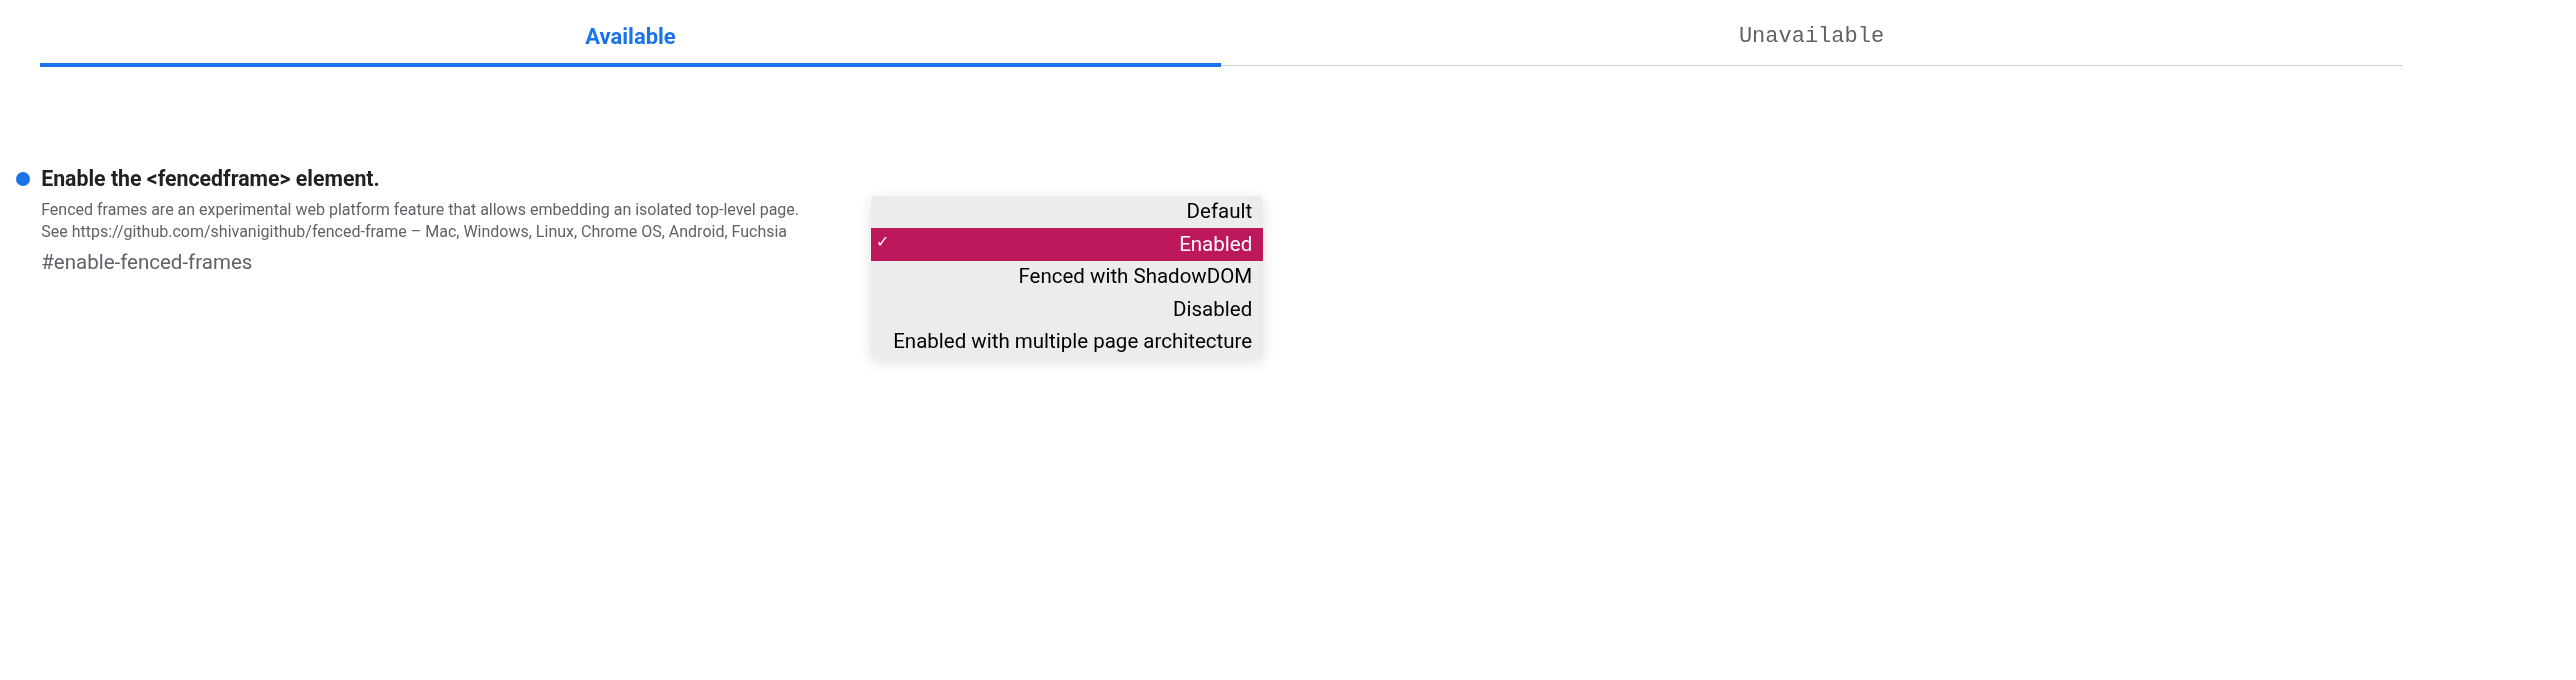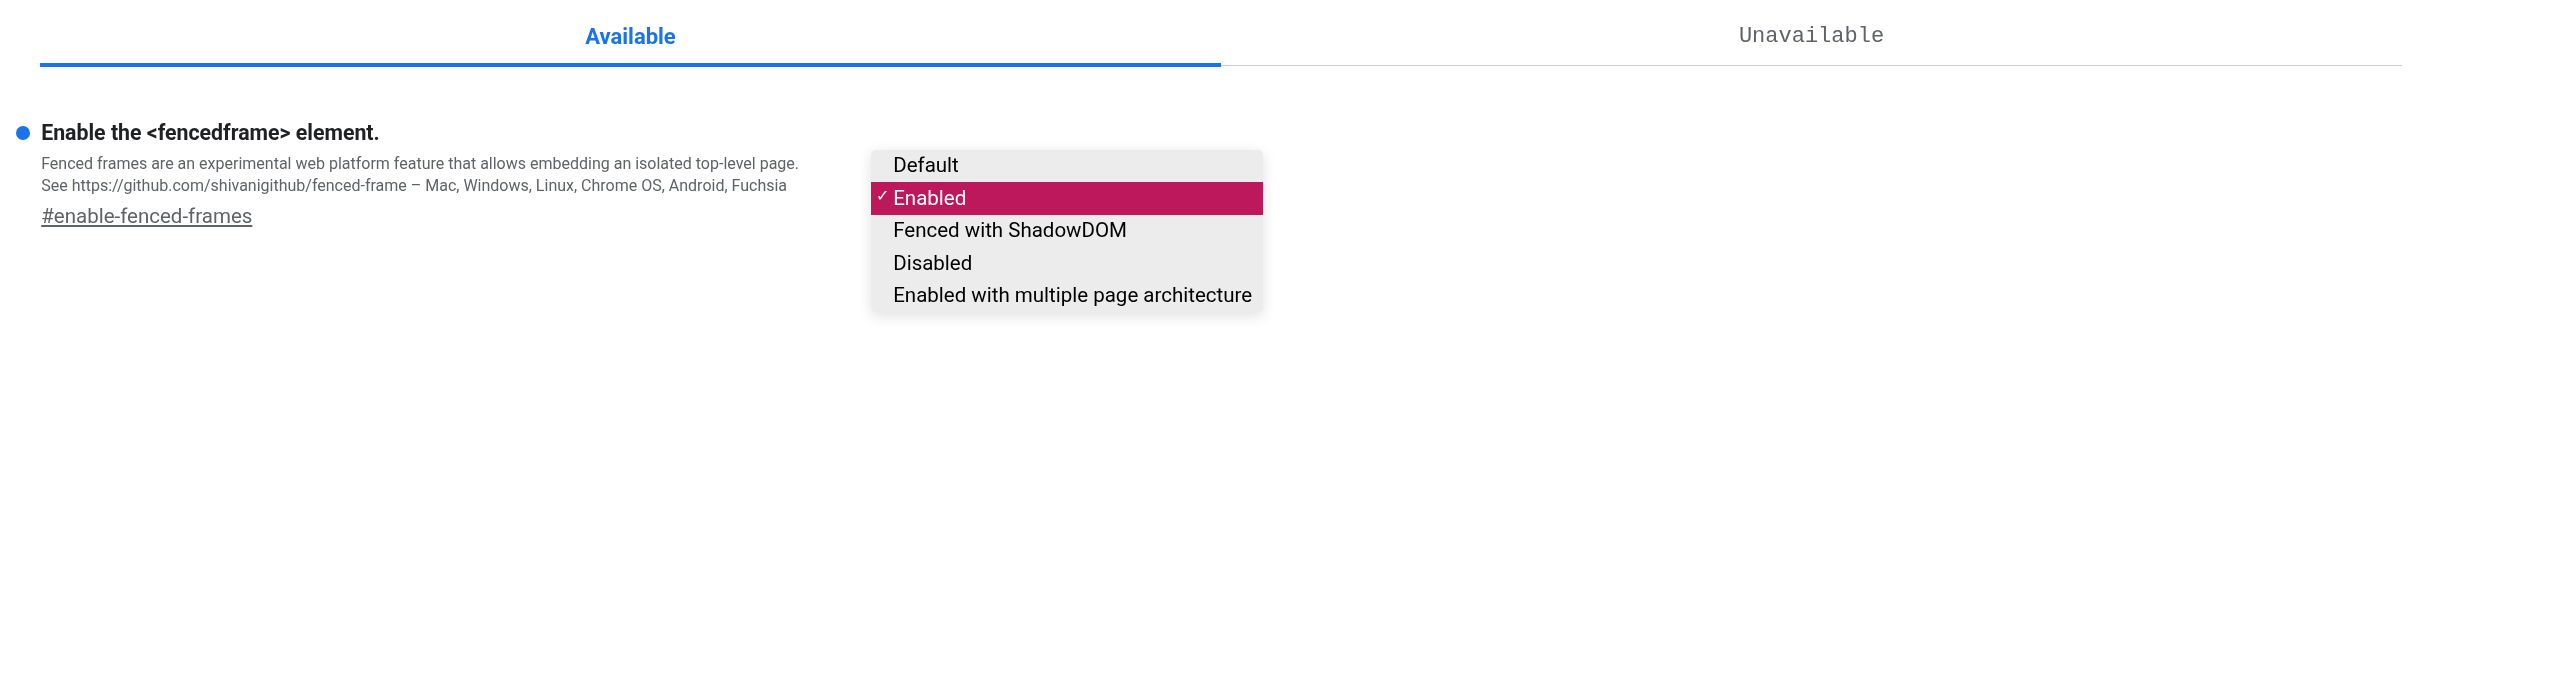--- a/index.html
+++ b/index.html
@@ -40,21 +40,21 @@
       right: 0;
       height: 4px;
       background: #1a73e8;
     }
     .tab.inactive {
       color: #5f6368;
       font-family: Liberation Mono, monospace;
     }
     .flag-container {
       display: flex;
-      margin-top: 54px;
+      margin-top: 100px;
       padding-left: 0;
       align-items: flex-start;
     }
     .bullet {
       width: 14.2px;
       height: 14.2px;
       background: #1a73e8;
       border-radius: 50%;
       margin-top: 5.5px;
       margin-right: 11px;
@@ -72,27 +72,27 @@
       color: #202124;
     }
     .flag-desc {
       color: #5f6368;
       line-height: 1.4;
       font-size: 16px;
       margin-bottom: 6.3px;
     }
     .flag-hash {
       color: #5f6368;
-      text-decoration: underline;
       font-size: 20.5px;
     }
     .dropdown-wrapper {
       position: relative;
       margin-left: 32px;
       margin-top: 30px;
+      text-align: right;
     }
     .dropdown-menu {
       background: #ececec;
       border-radius: 4.7px;
       box-shadow: 0 3.2px 14.2px rgba(0,0,0,0.12);
       overflow: hidden;
       min-width: 379px;
     }
     .dropdown-option {
       padding: 2.4px 11px 2.4px 22px;

